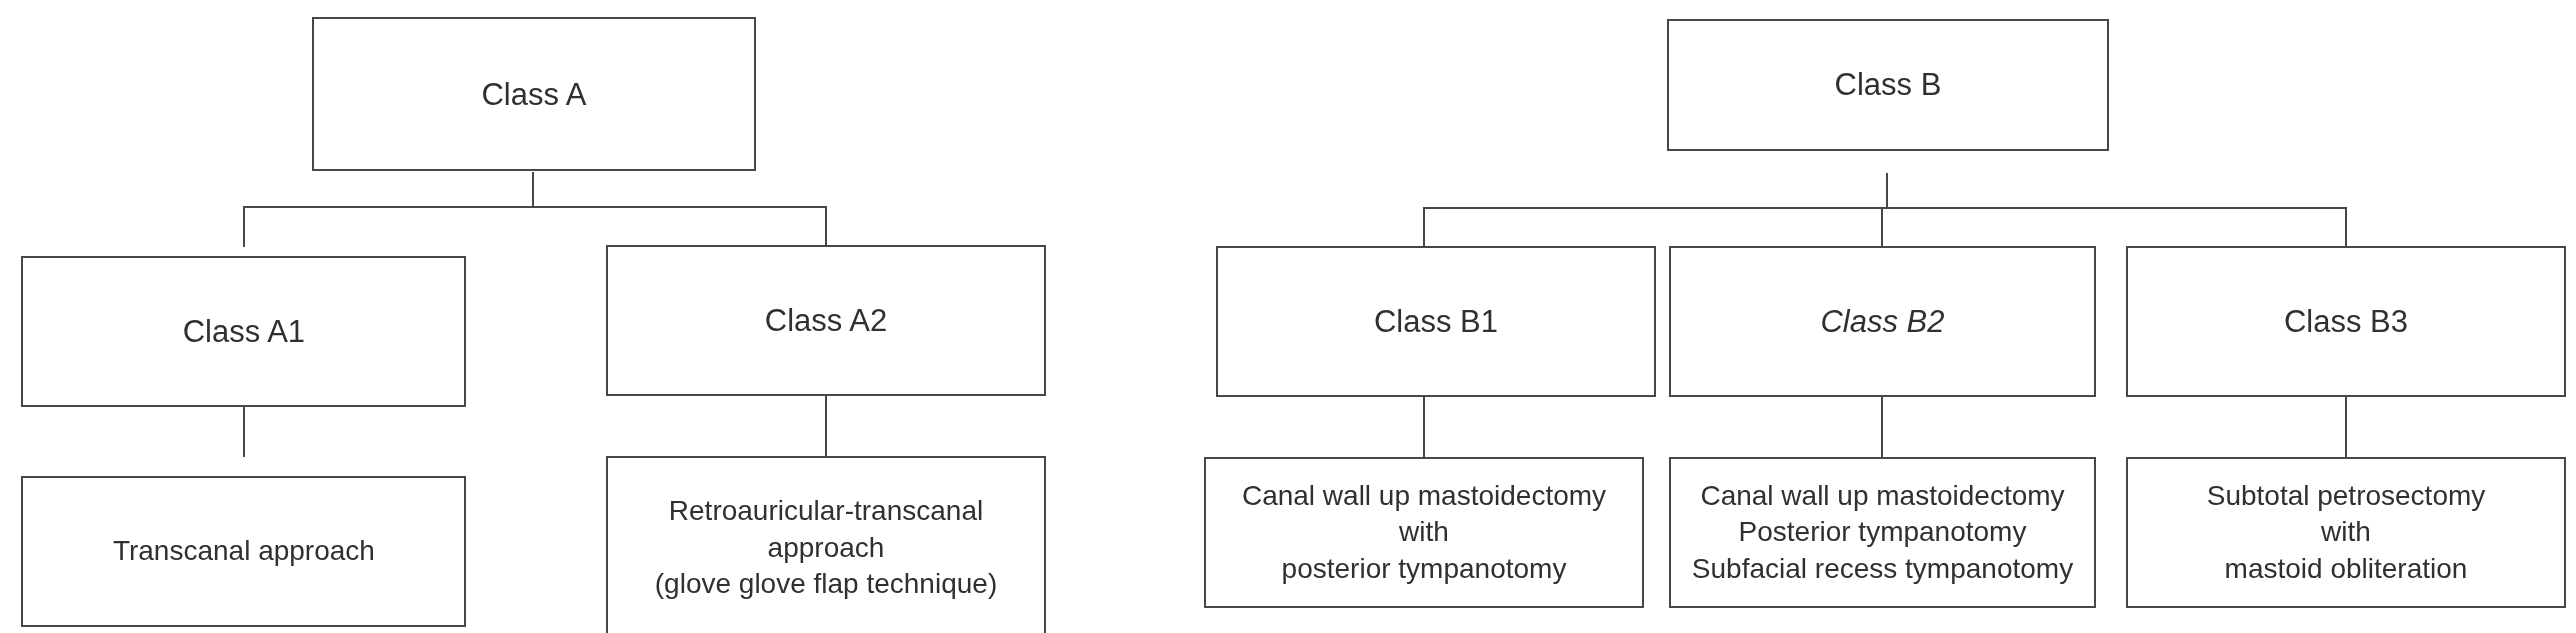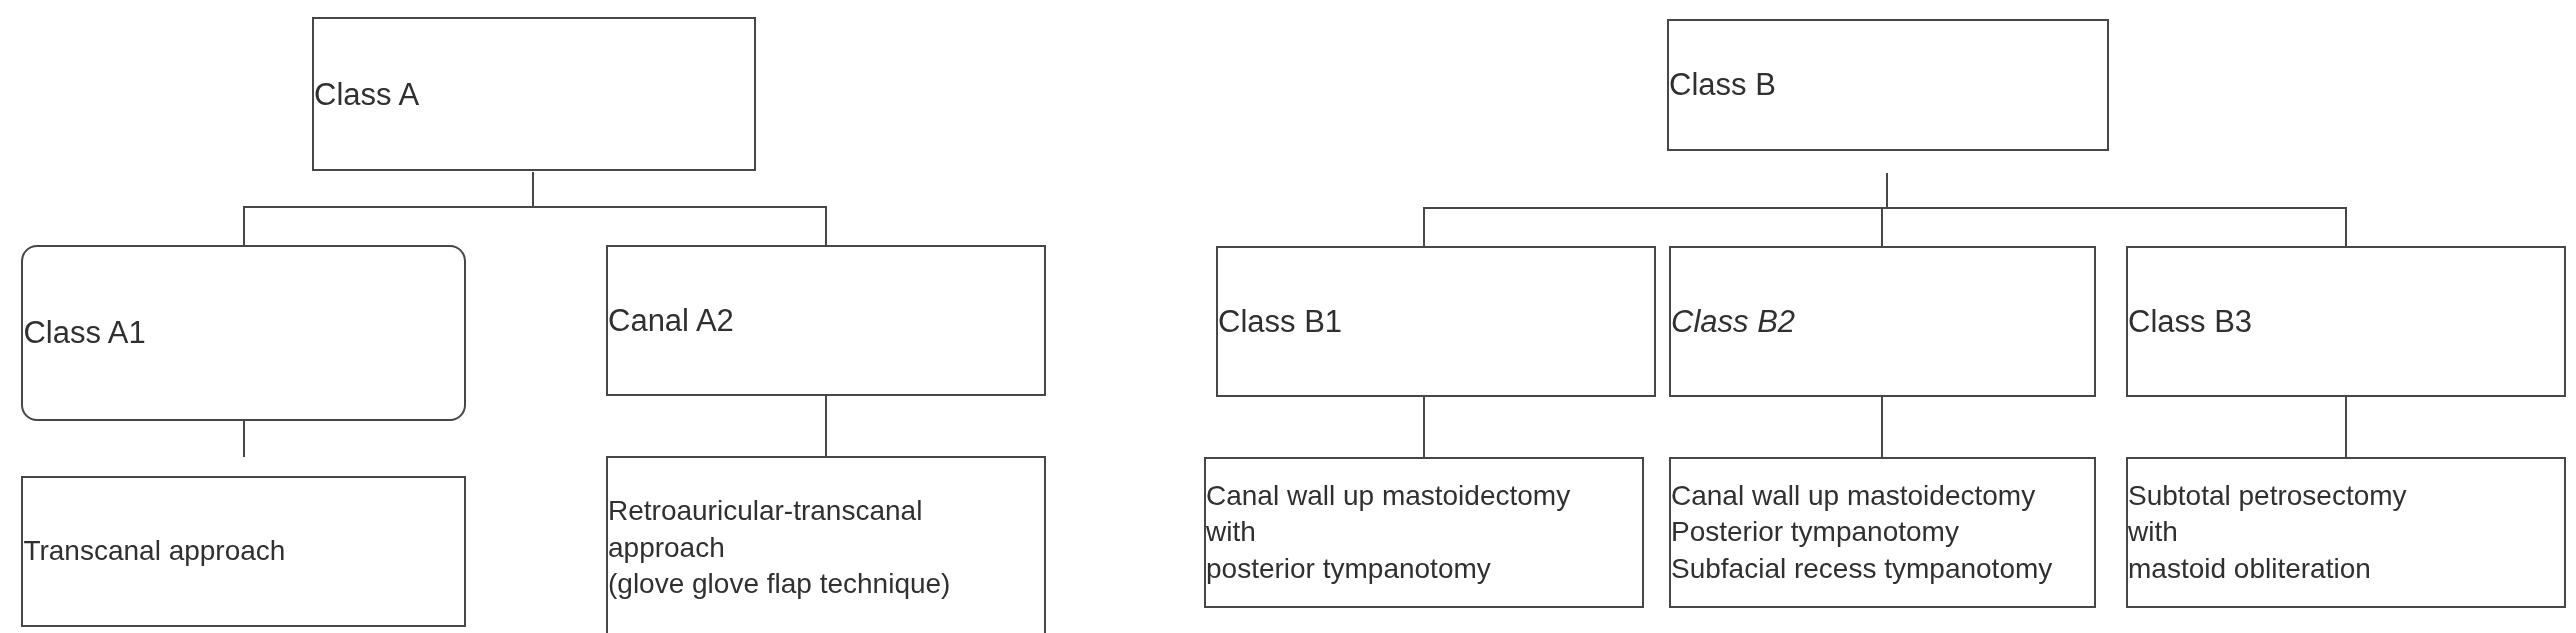--- a/index.html
+++ b/index.html
@@ -16,21 +16,21 @@
     color: #303030;
     overflow: hidden;
   }
   .node {
     position: absolute;
     box-sizing: border-box;
     border: 2.7px solid #474747;
     background: #ffffff;
     display: flex;
     flex-direction: column;
-    align-items: flex-start;
+    align-items: center;
     justify-content: center;
     text-align: center;
   }
   .node .class-label {
     font-size: 31px;
     line-height: 1.2;
     white-space: nowrap;
   }
   .node .proc-line {
     font-size: 28px;
@@ -60,26 +60,26 @@
   <div class="cline" style="left:1881px; top:207px; width:2px; height:40px;"></div>
   <div class="cline" style="left:2345px; top:207px; width:2px; height:40px;"></div>
   <div class="cline" style="left:1423px; top:395px; width:2px; height:63px;"></div>
   <div class="cline" style="left:1881px; top:395px; width:2px; height:63px;"></div>
   <div class="cline" style="left:2345px; top:395px; width:2px; height:63px;"></div>
 
   <div class="node" style="left:312px; top:17.4px; width:444px; height:154px;">
     <span class="class-label">Class A</span>
   </div>
 
-  <div class="node" style="left:21.4px; top:245px; width:445px; height:176px;border-radius:16px;">
+  <div class="node" style="left:21.4px; top:256px; width:445px; height:151px;">
     <span class="class-label">Class A1</span>
   </div>
 
   <div class="node" style="left:606px; top:245px; width:440px; height:151px;">
-    <span class="class-label">Canal A2</span>
+    <span class="class-label">Class A2</span>
   </div>
 
   <div class="node" style="left:21.4px; top:456px; width:445px; height:151px;margin-top:20px;">
     <div class="proc-line">Transcanal approach</div>
   </div>
 
   <div class="node" style="left:606px; top:456px; width:440px; height:184px;">
     <div class="proc-line">Retroauricular-transcanal</div>
     <div class="proc-line">approach</div>
     <div class="proc-line">(glove glove flap technique)</div>

